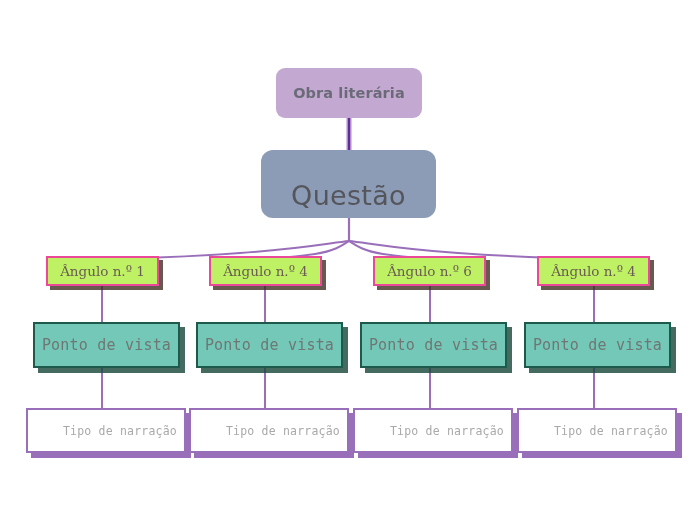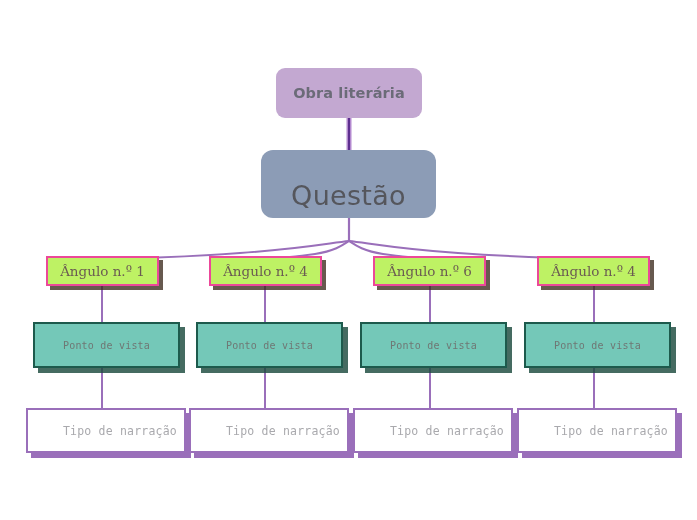--- a/index.html
+++ b/index.html
@@ -106,21 +106,21 @@
     border: 2px solid #1d5a4c;
     box-sizing: border-box;
     display: flex;
     align-items: center;
     justify-content: center;
     box-shadow: 5px 5px 0 0 rgba(28,74,62,.82);
     z-index: 5;
   }
   .node-view .label {
     font-family: "DejaVu Sans Mono", monospace;
-    font-size: 10px;
+    font-size: 15px;
     color: #6f7774;
     white-space: nowrap;
     letter-spacing: .2px;
   }
 
   
   .node-narr {
     position: absolute;
     top: 408px;
     width: 160px;

